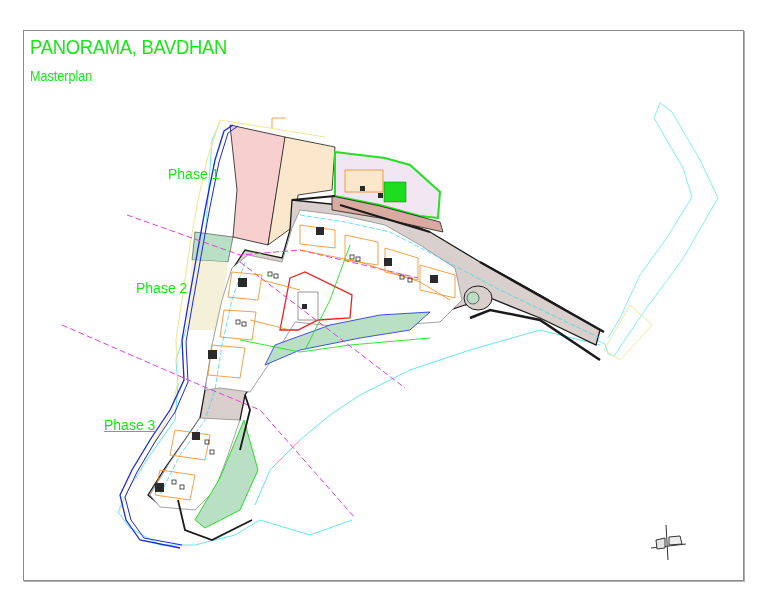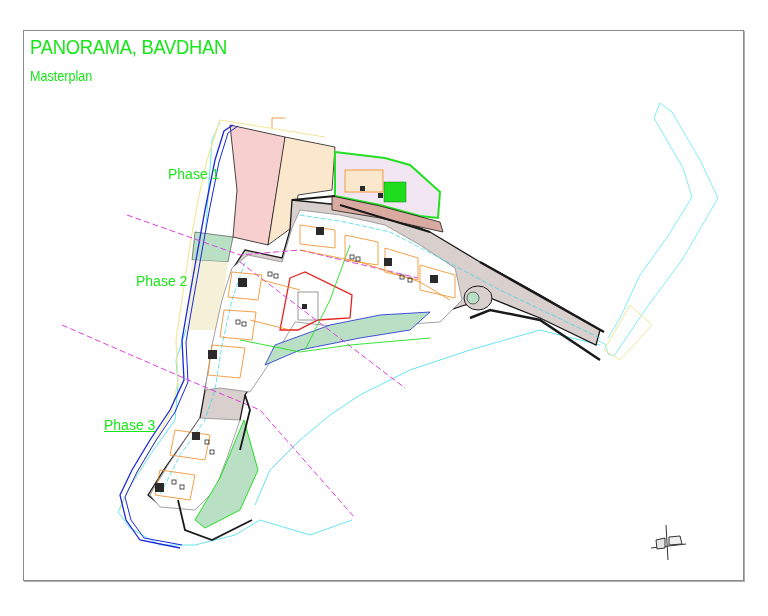--- a/index.html
+++ b/index.html
@@ -116,14 +116,14 @@
 
   <g stroke="#333" stroke-width="1" fill="none">
     <line x1="666" y1="525" x2="668" y2="560"></line>
     <line x1="651" y1="548" x2="686" y2="544"></line>
     <path d="M656 540 L665 538 L665 548 L657 549 Z" fill="#e5e5e5"></path>
     <path d="M669 537 L680 536 L682 544 L669 545 Z" fill="#eeeeee"></path>
   </g>
 </svg>
 
 <div class="phase" style="left:144px;top:166px;">Phase 1</div>
-<div class="phase" style="left:112px;top:273px;">Phase 2</div>
+<div class="phase" style="left:112px;top:280px;">Phase 2</div>
 <div class="phase" style="left:80px;top:417px;text-decoration:underline;">Phase 3</div>
 
 </body></html>

